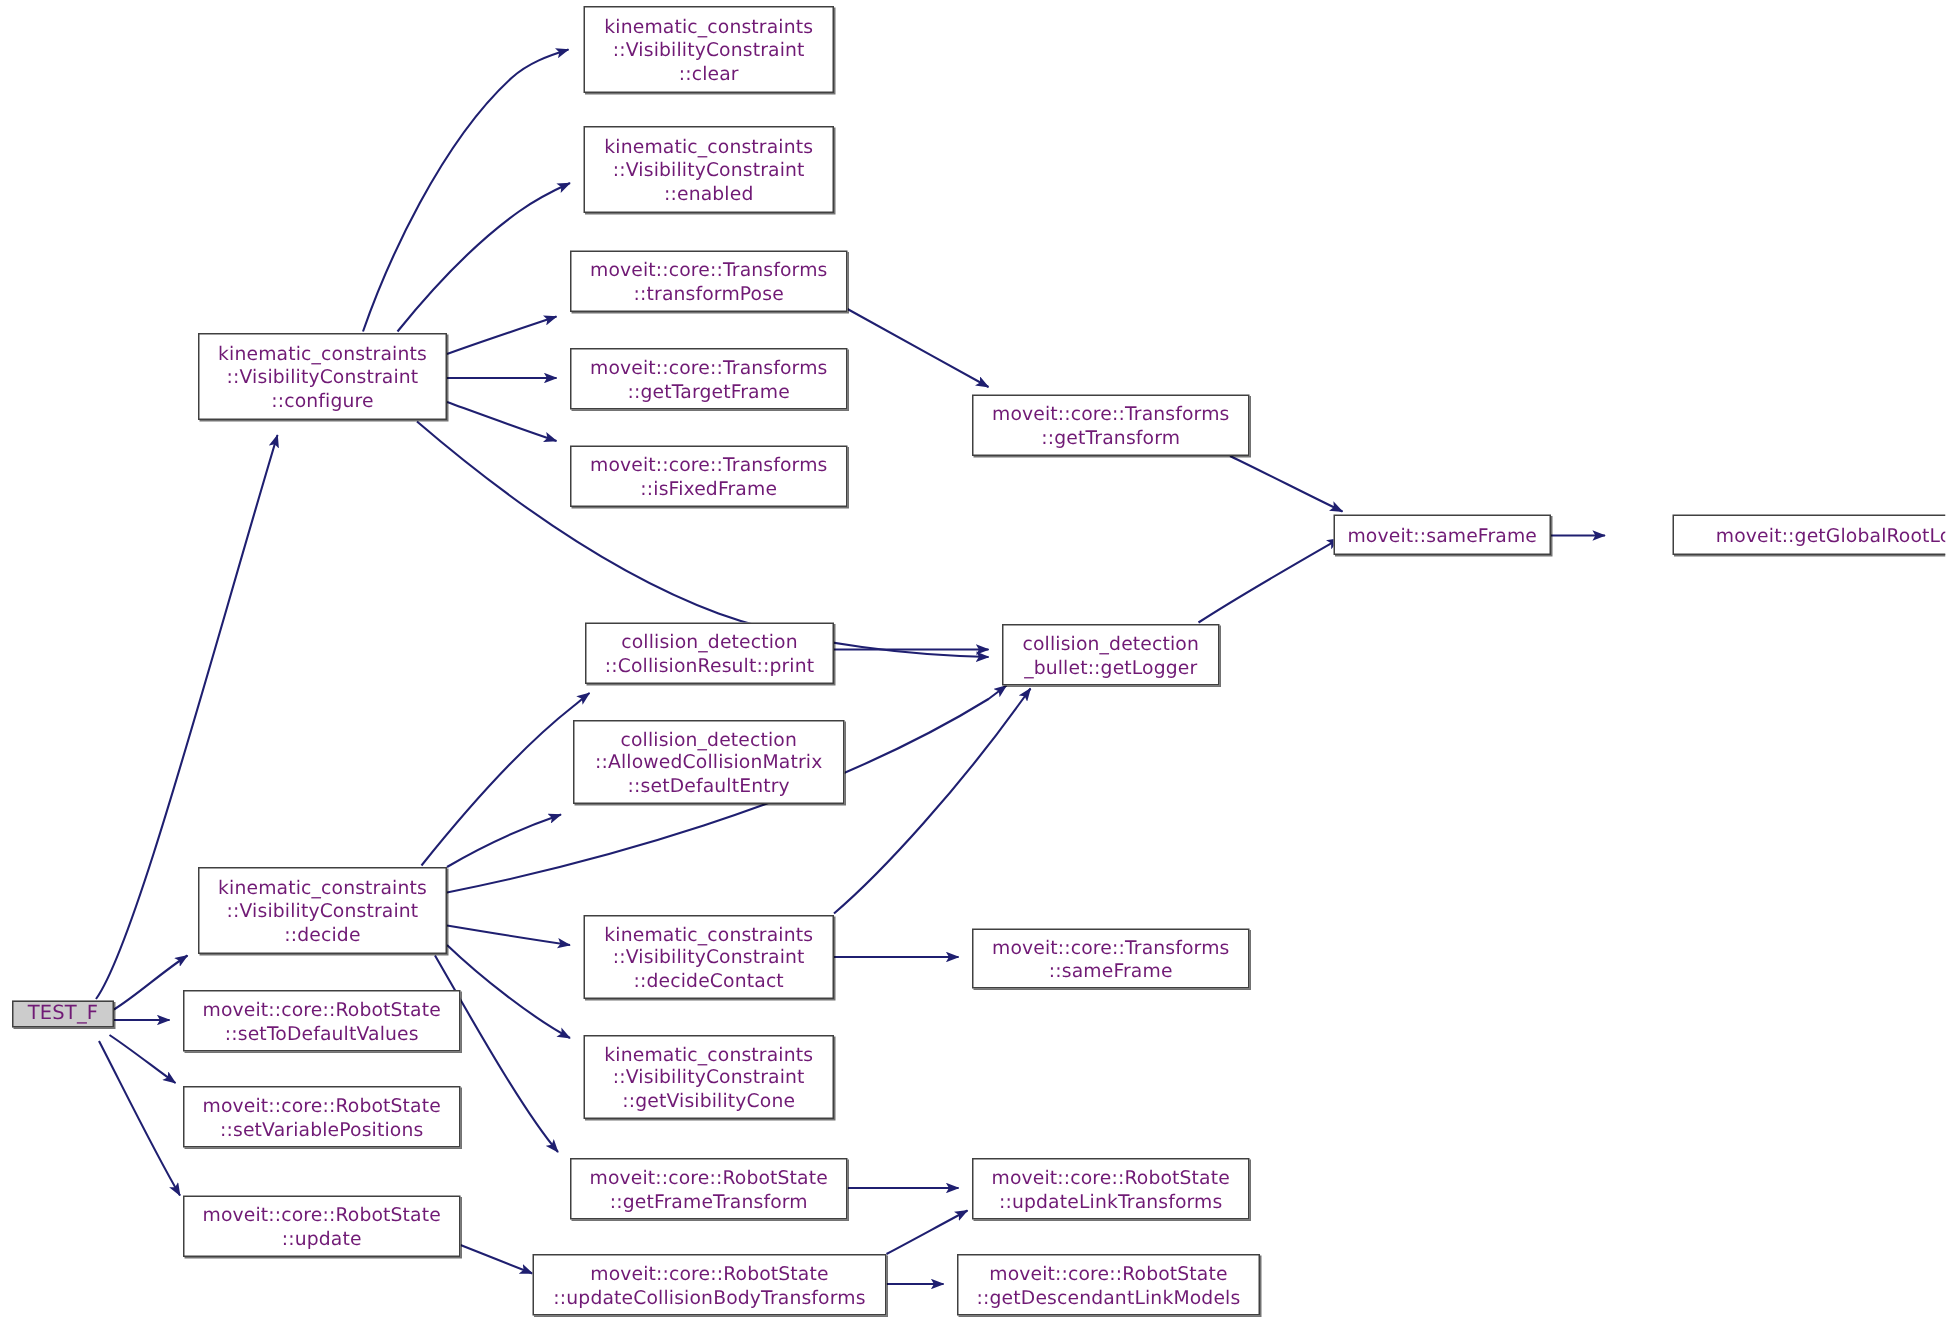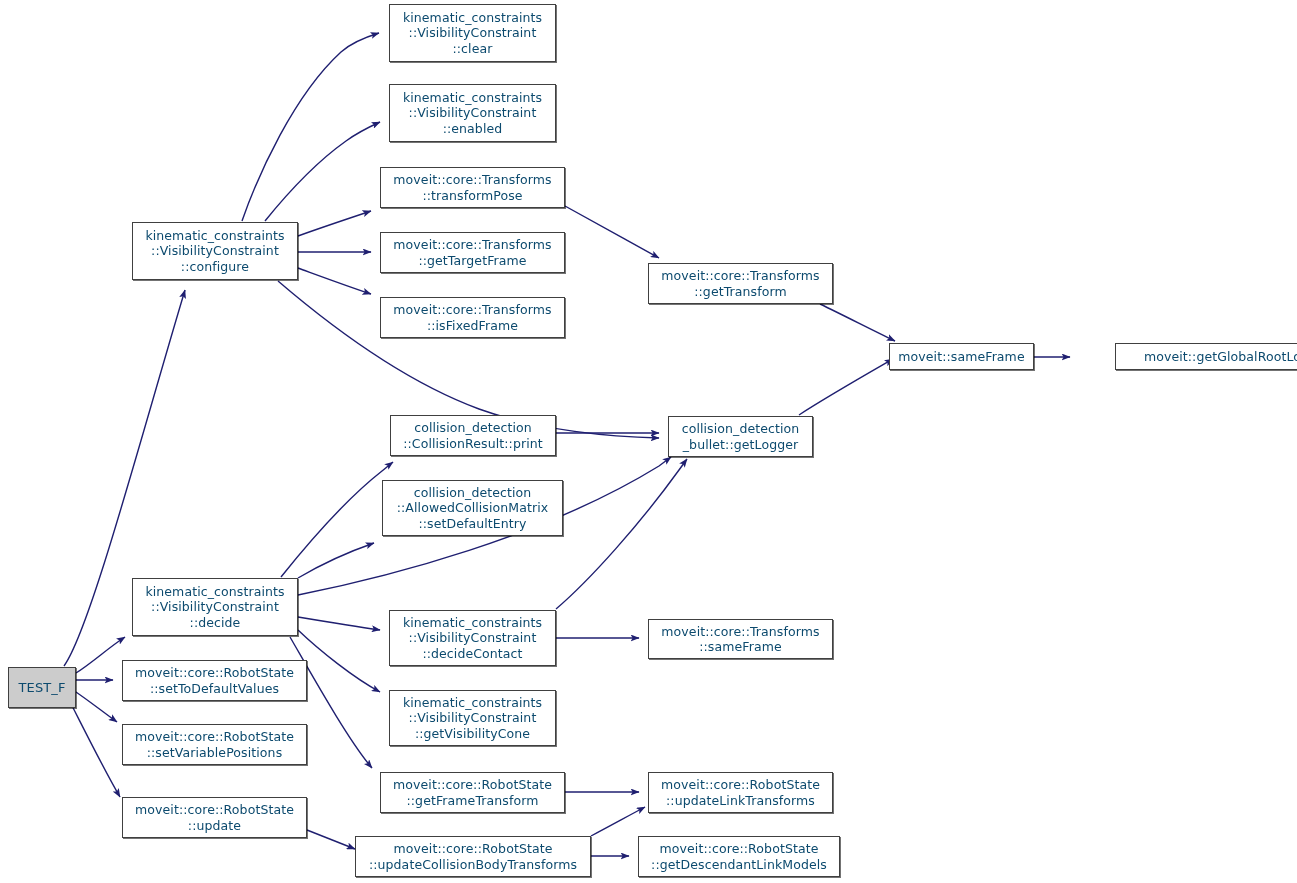--- a/index.html
+++ b/index.html
@@ -21,21 +21,21 @@
     top: 0;
     width: 1297px;
     height: 883px;
     pointer-events: none;
   }
   .node {
     position: absolute;
     box-sizing: border-box;
     border: 1px solid #404040;
     background: #ffffff;
-    color: #0c4a6e;
+    color: #701a75;
     display: flex;
     align-items: center;
     justify-content: center;
     text-align: center;
     font-size: 12.5px;
     line-height: 15.5px;
     letter-spacing: 0.1px;
     white-space: pre-line;
     padding: 1px 3px;
     box-shadow: 1px 1px 0 0 rgba(0,0,0,0.55);
@@ -80,21 +80,21 @@
         <path d="M 290,637 C 312,675 348,740 372,768" fill="none" stroke="#1f1f70" stroke-width="1.4" marker-end="url(#arrowhead)"></path>
         <path d="M 556,609 C 590,580 640,524 679,470 682,466 684,463 687,459" fill="none" stroke="#1f1f70" stroke-width="1.4" marker-end="url(#arrowhead)"></path>
         <path d="M 556,638 L 639,638" fill="none" stroke="#1f1f70" stroke-width="1.4" marker-end="url(#arrowhead)"></path>
         <path d="M 565,792 L 639,792" fill="none" stroke="#1f1f70" stroke-width="1.4" marker-end="url(#arrowhead)"></path>
         <path d="M 307,830 C 322,836 340,843 355,849" fill="none" stroke="#1f1f70" stroke-width="1.4" marker-end="url(#arrowhead)"></path>
         <path d="M 591,836 C 610,826 628,816 645,807" fill="none" stroke="#1f1f70" stroke-width="1.4" marker-end="url(#arrowhead)"></path>
         <path d="M 591,856 L 629,856" fill="none" stroke="#1f1f70" stroke-width="1.4" marker-end="url(#arrowhead)"></path>
       </g>
   </svg>
   <div id="node-layer">
-      <div class="node root" style="left: 8px; top: 667px; width: 68px; height: 41px;">TEST_F</div>
+      <div class="node root" style="left: 8px; top: 667px; width: 68px; height: 18px;">TEST_F</div>
       <div class="node" style="left: 132px; top: 222px; width: 166px; height: 58px;">kinematic_constraints
 ::VisibilityConstraint
 ::configure</div>
       <div class="node" style="left: 389px; top: 4px; width: 167px; height: 58px;">kinematic_constraints
 ::VisibilityConstraint
 ::clear</div>
       <div class="node" style="left: 389px; top: 84px; width: 167px; height: 58px;">kinematic_constraints
 ::VisibilityConstraint
 ::enabled</div>
       <div class="node" style="left: 380px; top: 167px; width: 185px; height: 41px;">moveit::core::Transforms

